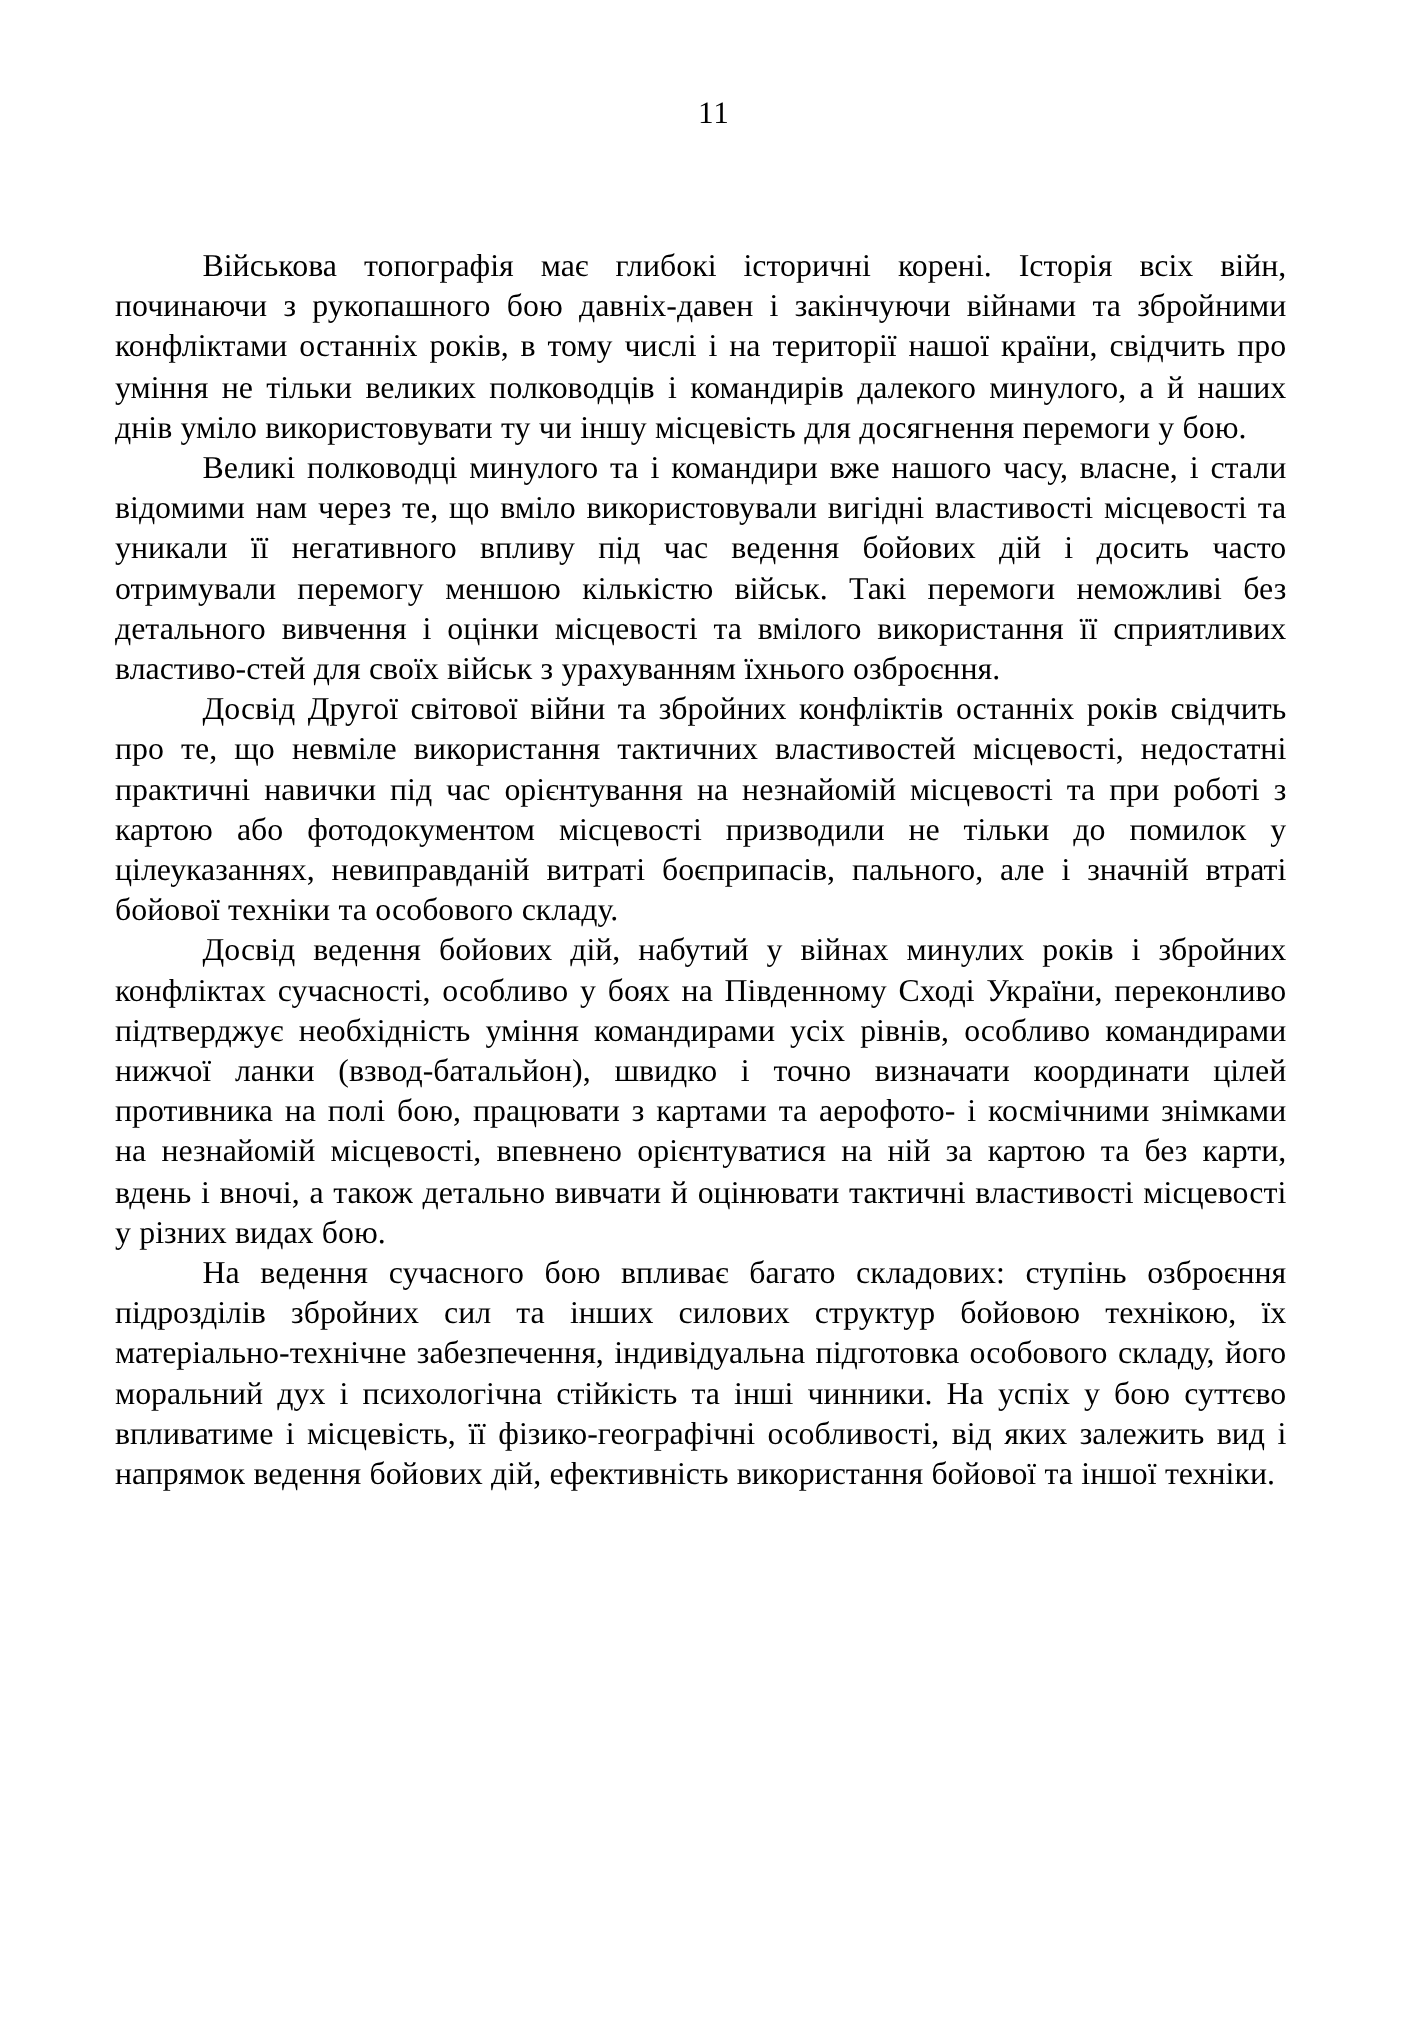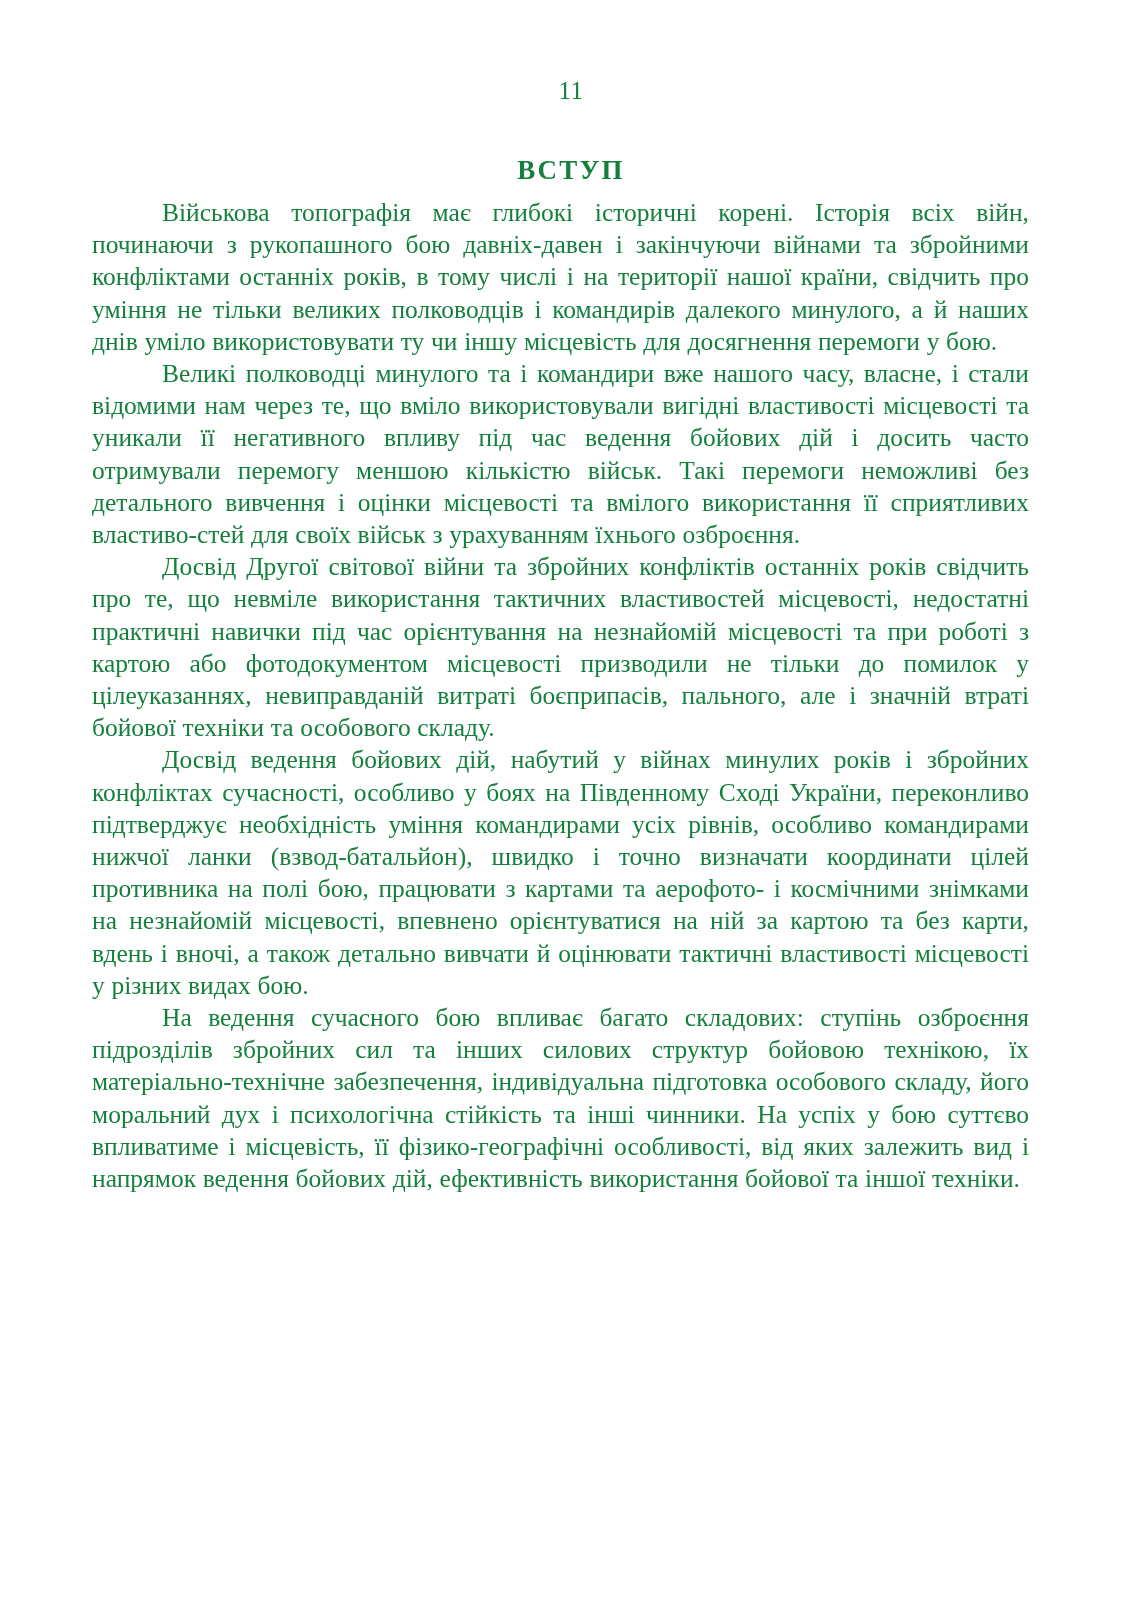--- a/index.html
+++ b/index.html
@@ -9,21 +9,21 @@
   }
 
   .page {
     position: relative;
     width: 1142px;
     height: 1615px;
     background: #ffffff;
     margin: 0 auto;
     overflow: hidden;
     font-family: "Liberation Serif", "DejaVu Serif", serif;
-    color: #15803d;
+    color: #000000;
     -webkit-font-smoothing: antialiased;
   }
 
   .page-number {
     position: absolute;
     top: 76px;
     left: 0;
     width: 1142px;
     text-align: center;
     font-size: 25px;
@@ -66,21 +66,20 @@
     margin-bottom: 0;
   }
 </style>
 </head>
 <body>
 
 <div class="page">
 
   <div class="page-number">11</div>
 
-  <h1 class="doc-title">ВСТУП</h1>
 
   <div class="body-block">
     <p class="para">Військова топографія має глибокі історичні корені. Історія всіх війн, починаючи з рукопашного бою давніх-давен і закінчуючи війнами та збройними конфліктами останніх років, в тому числі і на території нашої країни, свідчить про уміння не тільки великих полководців і командирів далекого минулого, а й наших днів уміло використовувати ту чи іншу місцевість для досягнення перемоги у бою.</p>
     <p class="para">Великі полководці минулого та і командири вже нашого часу, власне, і стали відомими нам через те, що вміло використовували вигідні властивості місцевості та уникали її негативного впливу під час ведення бойових дій і досить часто отримували перемогу меншою кількістю військ. Такі перемоги неможливі без детального вивчення і оцінки місцевості та вмілого використання її сприятливих властиво-стей для своїх військ з урахуванням їхнього озброєння.</p>
     <p class="para">Досвід Другої світової війни та збройних конфліктів останніх років свідчить про те, що невміле використання тактичних властивостей місцевості, недостатні практичні навички під час орієнтування на незнайомій місцевості та при роботі з картою або фотодокументом місцевості призводили не тільки до помилок у цілеуказаннях, невиправданій витраті боєприпасів, пального, але і значній втраті бойової техніки та особового складу.</p>
     <p class="para">Досвід ведення бойових дій, набутий у війнах минулих років і збройних конфліктах сучасності, особливо у боях на Південному Сході України, переконливо підтверджує необхідність уміння командирами усіх рівнів, особливо командирами нижчої ланки (взвод-батальйон), швидко і точно визначати координати цілей противника на полі бою, працювати з картами та аерофото- і космічними знімками на незнайомій місцевості, впевнено орієнтуватися на ній за картою та без карти, вдень і вночі, а також детально вивчати й оцінювати тактичні властивості місцевості у різних видах бою.</p>
     <p class="para">На ведення сучасного бою впливає багато складових: ступінь озброєння підрозділів збройних сил та інших силових структур бойовою технікою, їх матеріально-технічне забезпечення, індивідуальна підготовка особового складу, його моральний дух і психологічна стійкість та інші чинники. На успіх у бою суттєво впливатиме і місцевість, її фізико-географічні особливості, від яких залежить вид і напрямок ведення бойових дій, ефективність використання бойової та іншої техніки.</p>
   </div>
 
 </div>

